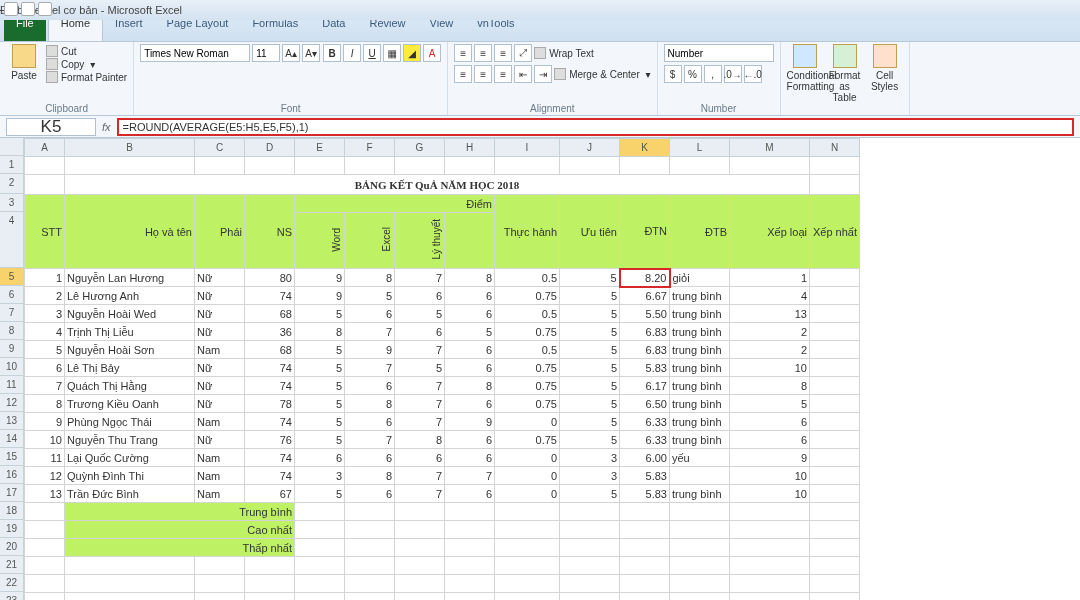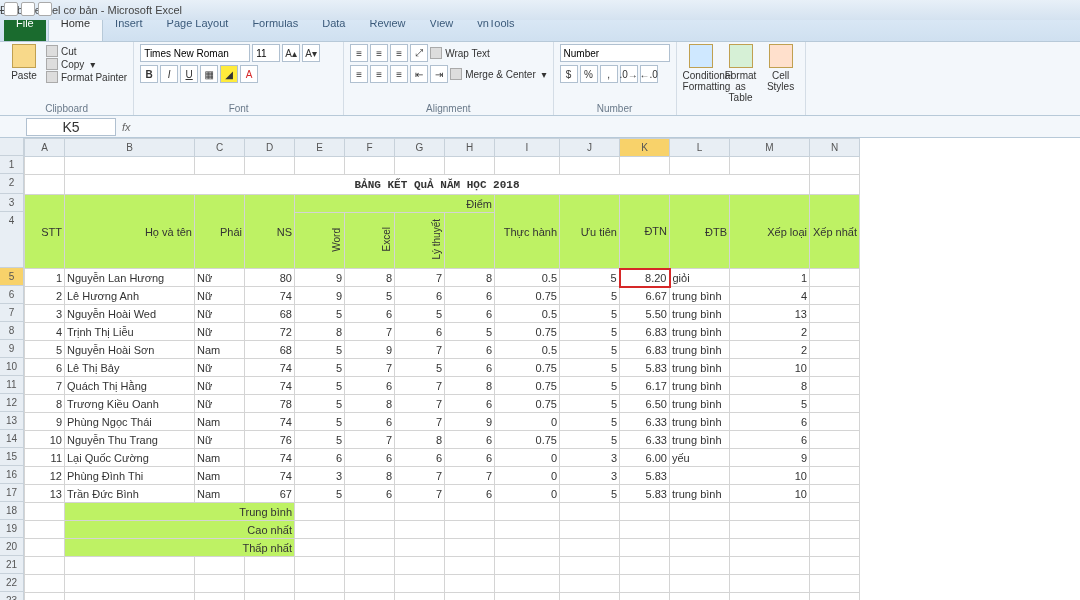--- a/index.html
+++ b/index.html
@@ -20,34 +20,34 @@
   .group-body { display:flex; align-items:flex-start; gap:4px; flex:1; }
   .big-btn { width:36px; text-align:center; font-size:10px; color:#333; }
   .big-btn .ico { width:24px; height:24px; margin:0 auto 2px; background:#f8d98a; border:1px solid #c0a050; }
   .small-row { font-size:10px; color:#333; display:flex; align-items:flex-end; gap:3px; margin:1px 0;}
   .small-row .ico { width:12px; height:12px; background:#ddd; border:1px solid #aaa; }
   .font-row { display:flex; gap:2px; align-items:center; }
   .font-sel { border:1px solid #b0c0d0; background:#fff; height:18px; font-size:10px; padding:0 3px; }
   .btn-sq { width:18px; height:18px; border:1px solid #b0c0d0; background:#fff; font-size:10px; display:flex; align-items:center; justify-content:center; cursor:pointer; }
 
   .fx-bar { height:22px; background:#f3f7fb; border-bottom:1px solid #b7c9d8; display:flex; align-items:center; padding:0 6px; gap:6px; }
-  .name-box { width:90px; height:18px; border:1px solid #b0c0d0; background:#fff; font-size:14px; text-align:center; line-height:16px;margin-left:20px; }
+  .name-box { width:90px; height:18px; border:1px solid #b0c0d0; background:#fff; font-size:17px; text-align:center; line-height:16px; }
   .fx-label { font-style:italic; color:#666;text-align:right; }
   .formula-input { flex:1; height:18px; border:2px solid #d62828; background:#fff; font-size:11px; padding:0 4px; line-height:14px; }
 
   .sheet { display:flex; height:calc(600px - 20px - 22px - 74px - 22px); }
   .rowhdrs { width:24px; background:#e8eef4; border-right:1px solid #c7d1da; }
   .rowhdr { height:18px; border-bottom:1px solid #c7d1da; text-align:center; font-size:10px; color:#555; line-height:18px; }
   .rowhdr.sel { background:#f8d26a; }
   .gridwrap { flex:1; overflow:auto; }
   table.grid { border-collapse:collapse; table-layout:fixed; }
   table.grid th { background:#e8eef4; border:1px solid #c7d1da; font-weight:normal; font-size:10px; color:#555; height:18px; }
   table.grid th.sel { background:#f8d26a; }
   table.grid td { border:1px solid #d4d4d4; height:18px; font-size:11px; padding:0 2px; white-space:nowrap; overflow:hidden; }
-  .title-cell { text-align:center; font-weight:bold; font-size:16px; font-family:Liberation Mono, monospace; }
+  .title-cell { text-align:center; font-weight:bold; font-size:16px; font-family:Liberation Serif, serif; }
   .hdr-cell { text-align:right; background:#bef264; }
   .vtext { writing-mode:vertical-rl; transform:rotate(180deg); font-size:10px; }
   .num { text-align:right; }
   .highlight { border:2px solid #d62828 !important; }
 </style>
 </head>
 <body>
 
 <div class="titlebar">
   <div class="qat">
@@ -83,21 +83,21 @@
         <div class="small-row">
             <span class="ico"></span>
             <span>Format Painter</span>
           </div>
       </div>
     </div>
     <div class="group-label">Clipboard</div>
   </div>
 
   <div class="group" style="min-width:210px">
-    <div class="group-body" style="flex-direction:column;gap:3px">
+    <div class="group-body" style="flex-direction:row;gap:3px">
       <div class="font-row">
         <input class="font-sel" style="width: 110px;" value="Times New Roman">
         <input class="font-sel" style="width: 28px;" value="11">
         <div class="btn-sq">A▴</div>
         <div class="btn-sq">A▾</div>
       </div>
       <div class="font-row">
         <div class="btn-sq">
             <b>B</b>
           </div>
@@ -159,20 +159,21 @@
       <div class="big-btn"><div class="ico" style="background:#d6f0d6"></div><span>Format as Table</span></div>
       <div class="big-btn"><div class="ico" style="background:#ffe0cc"></div><span>Cell Styles</span></div>
     </div>
     <div class="group-label">&nbsp;</div>
   </div>
 </div>
 
 <div class="fx-bar">
   <div class="name-box">K5</div>
   <span class="fx-label">fx</span>
+  <div class="formula-input">=ROUND(AVERAGE(E5:H5,E5,F5),1)</div>
 </div>
 
 <div class="sheet">
   <div class="rowhdrs">
     <div class="rowhdr" style="height:18px"></div>
     <div class="rowhdr">1</div>
     <div class="rowhdr" style="height:20px">2</div>
     <div class="rowhdr">3</div>
     <div class="rowhdr" style="height:56px">4</div>
     <div class="rowhdr sel">5</div>
@@ -318,21 +319,21 @@
             <td class="num">5</td>
             <td class="num">5.50</td>
             <td>trung bình</td>
             <td class="num">13</td>
             <td></td>
           </tr>
           <tr>
             <td class="num">4</td>
             <td>Trịnh Thị Liễu</td>
             <td>Nữ</td>
-            <td class="num">72</td>
+            <td class="num">36</td>
             <td class="num">8</td>
             <td class="num">7</td>
             <td class="num">6</td>
             <td class="num">5</td>
             <td class="num">0.75</td>
             <td class="num">5</td>
             <td class="num">6.83</td>
             <td>trung bình</td>
             <td class="num">2</td>
             <td></td>
@@ -444,21 +445,21 @@
             <td class="num">6</td>
             <td class="num">0</td>
             <td class="num">3</td>
             <td class="num">6.00</td>
             <td>yếu</td>
             <td class="num">9</td>
             <td></td>
           </tr>
           <tr>
             <td class="num">12</td>
-            <td>Phùng Đình Thi</td>
+            <td>Quỳnh Đình Thi</td>
             <td>Nam</td>
             <td class="num">74</td>
             <td class="num">3</td>
             <td class="num">8</td>
             <td class="num">7</td>
             <td class="num">7</td>
             <td class="num">0</td>
             <td class="num">3</td>
             <td class="num">5.83</td>
             <td></td>

